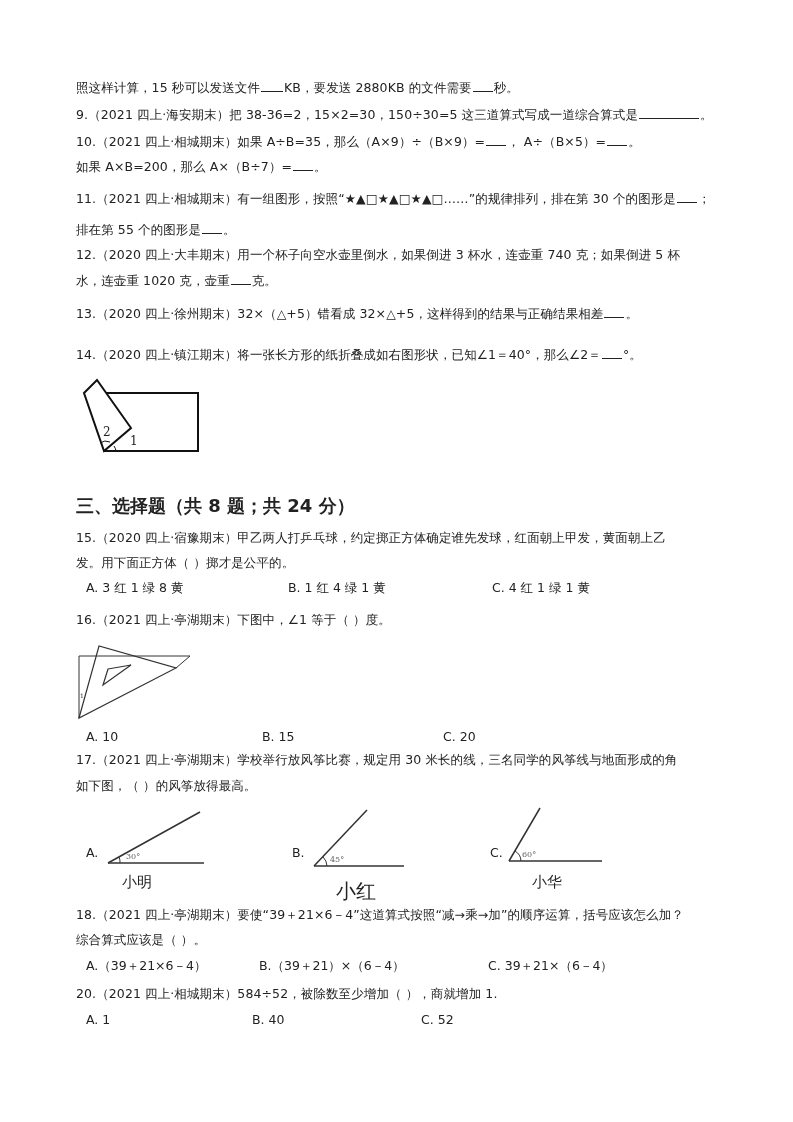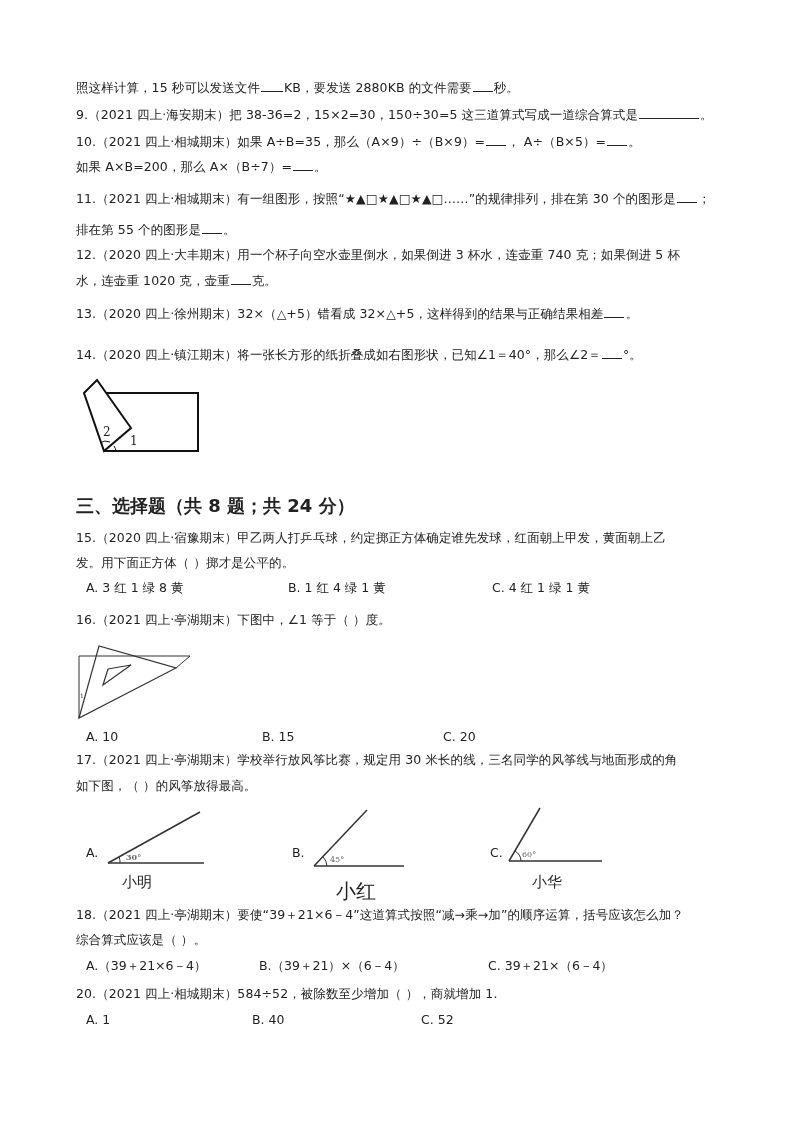--- a/index.html
+++ b/index.html
@@ -95,21 +95,21 @@
 </div>
 <div class="line" style="top:778px">如下图，（    ）的风筝放得最高。</div>
 
 <div style="position:absolute;left:84px;top:805px;width:130px;height:90px;">
   <span class="opt" style="left:2px;top:40px">A.</span>
   <svg width="130" height="70" style="left:0;top:0">
     <line x1="24" y1="58" x2="120" y2="58" stroke="#333" stroke-width="1.5"></line>
     <line x1="24" y1="58" x2="116" y2="7" stroke="#333" stroke-width="1.5"></line>
     <path d="M 36,58 A 12 12 0 0 0 35,52" fill="none" stroke="#333" stroke-width="1"></path>
   </svg>
-  <span style="position:absolute;left:42px;top:47px;font-size:8px;color:#666;font-family:'DejaVu Serif',serif;font-weight:bold;">30°</span>
+  <span style="position:absolute;left:42px;top:47px;font-size:8px;color:#666;font-family:'DejaVu Serif',serif;">30°</span>
   <span style="position:absolute;left:38px;top:68px;font-size:15px;">小明</span>
 </div>
 
 <div style="position:absolute;left:290px;top:805px;width:130px;height:95px;">
   <span class="opt" style="left:2px;top:40px">B.</span>
   <svg width="130" height="70" style="left:0;top:0">
     <line x1="24" y1="61" x2="114" y2="61" stroke="#333" stroke-width="1.5"></line>
     <line x1="24" y1="61" x2="77" y2="5" stroke="#333" stroke-width="1.5"></line>
     <path d="M 37,61 A 13 13 0 0 0 33,52" fill="none" stroke="#333" stroke-width="1"></path>
   </svg>

